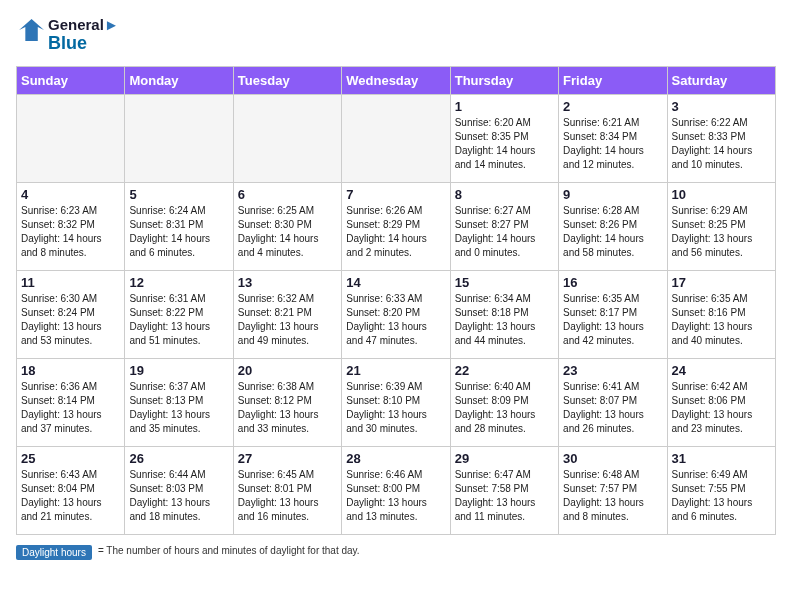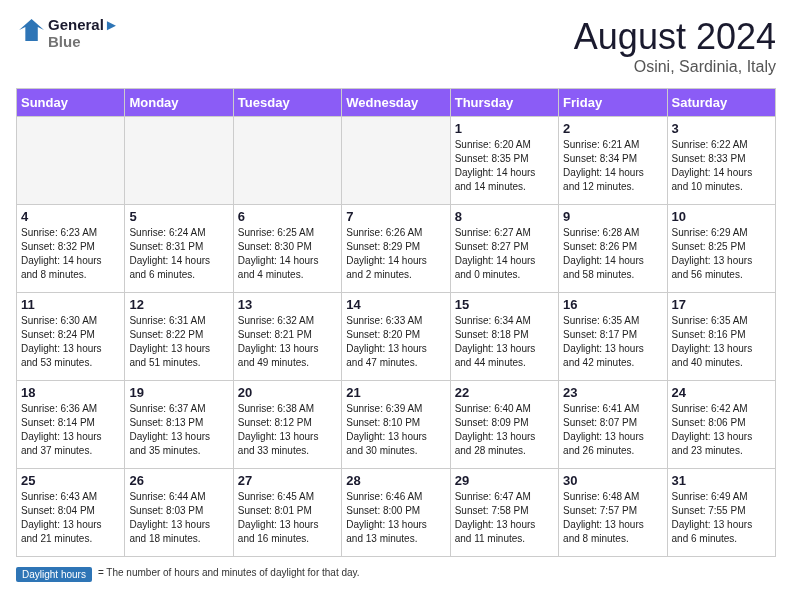--- a/index.html
+++ b/index.html
@@ -93,26 +93,22 @@
 <body>
 
 <div class="header">
   <div class="logo">
     <svg class="logo-icon" viewBox="0 0 36 36">
       <rect x="0" y="0" width="36" height="36" fill="white"></rect>
       <polygon points="20,4 36,18 28,14 28,32 12,32 12,14 4,18" fill="#2e75b6"></polygon>
     </svg>
     <div>
       <div style="font-size:15px;font-weight:bold;color:#1a1a2e;">General<span style="color:#2e75b6;">►</span></div>
-      <div style="font-size:15px;font-weight:bold;color:#737373;">Blue</div>
+      <div style="font-size:18px;font-weight:bold;color:#0369a1;">Blue</div>
     </div>
-  </div>
-  <div class="title-block">
-    <div class="calendar-title">August 2024</div>
-    <div class="calendar-subtitle">Osini, Sardinia, Italy</div>
   </div>
 </div>
 
 <table>
   <thead>
     <tr id="header-row">
         <th>Sunday</th>
         <th>Monday</th>
         <th>Tuesday</th>
         <th>Wednesday</th>

